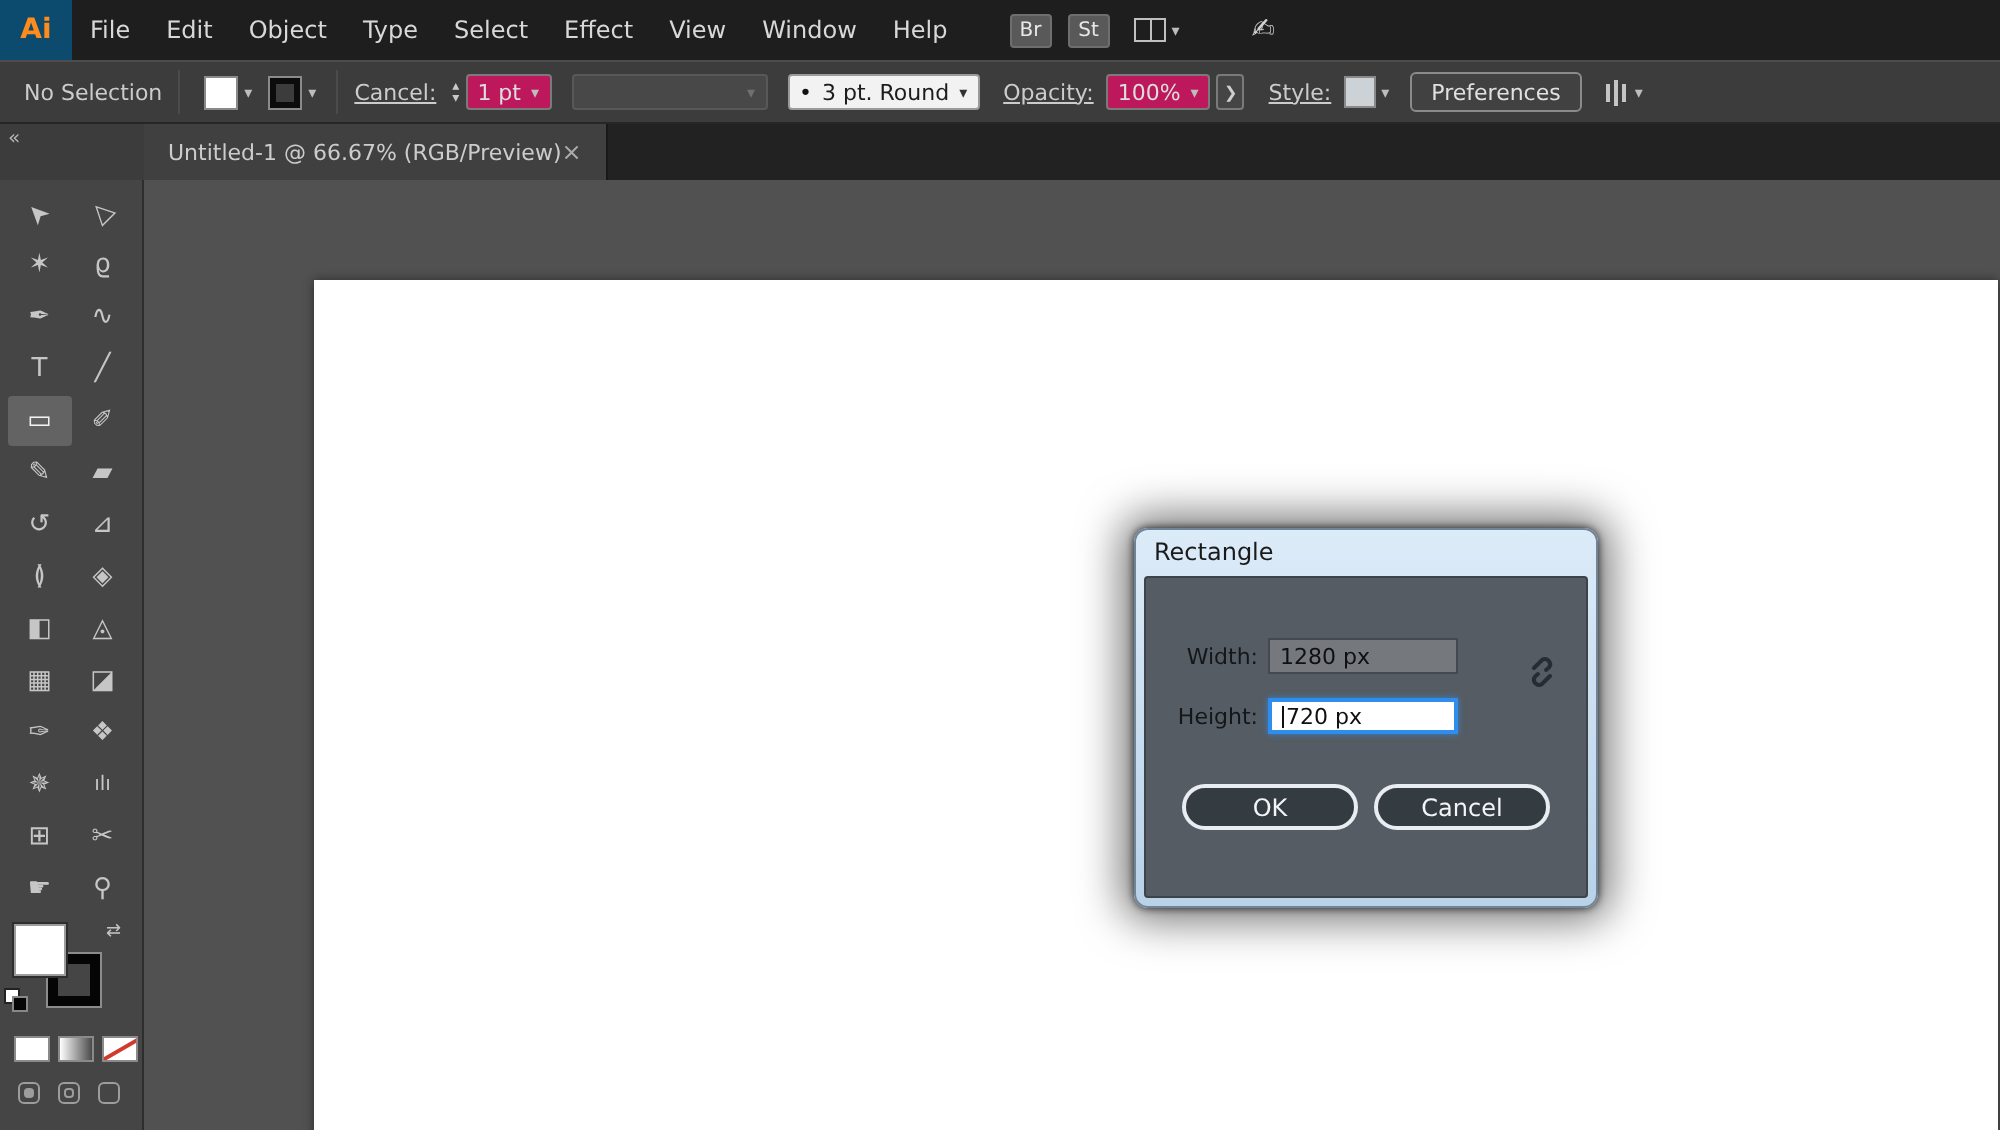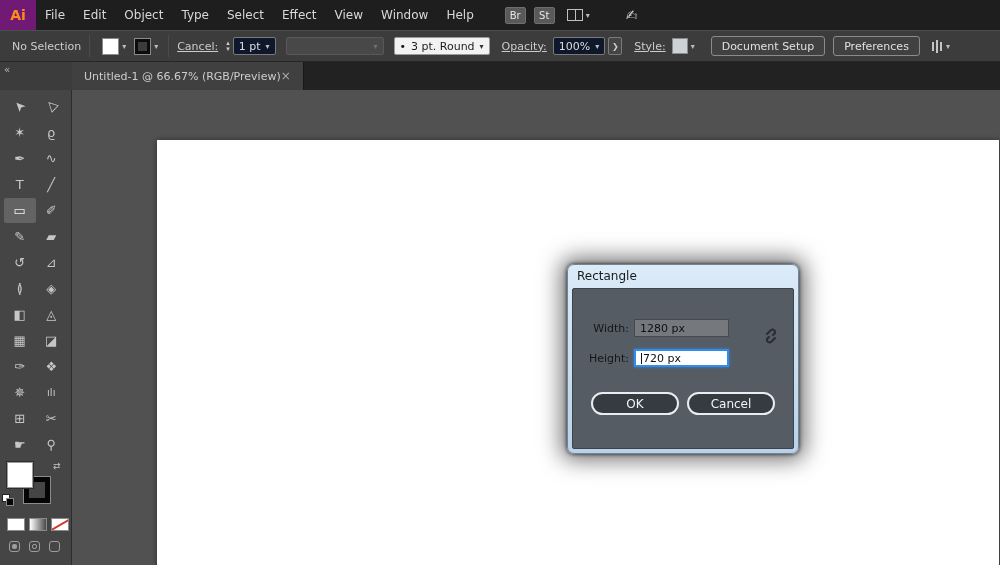--- a/index.html
+++ b/index.html
@@ -3,21 +3,21 @@
 <meta charset="utf-8">
 <style>
   * { margin:0; padding:0; box-sizing:border-box; }
   html,body { width:1000px; height:565px; }
   body { position:relative; overflow:hidden; background:#515151;
          font-family:"DejaVu Sans","Liberation Sans",sans-serif; }
 
   
   .menubar { position:absolute; top:0; left:0; right:0; height:30px; background:#1e1e1e;
              display:flex; align-items:center; }
-  .ai-logo { width:36px; height:30px; background:#701a75; color:#ff8c1a; font-weight:bold;
+  .ai-logo { width:36px; height:30px; background:#0c4a6e; color:#ff8c1a; font-weight:bold;
              font-size:14px; display:flex; align-items:center; justify-content:center; }
   .menu-item { color:#d8d8d8; font-size:12px; padding:12px 9px; line-height:30px; cursor:default; }
   .badge { min-width:21px; height:17px; background:#595959; border:1px solid #6e6e6e; border-radius:2px;
            color:#e8e8e8; font-size:10px; display:flex; align-items:center; justify-content:center; padding:0 0;text-align:center; }
   .badge.br { margin-left:22px; } .badge.st { margin-left:8px; }
   .arrange-wrap { display:flex; align-items:center; gap:3px; margin-left:12px; }
   .arrange-icon { width:16px; height:12px; border:1px solid #c0c0c0; position:relative; display:inline-block; }
   .arrange-icon::after { content:""; position:absolute; left:7px; top:0; bottom:0; width:1px; background:#c0c0c0; }
   .dd { color:#bdbdbd; font-size:8px; }
   .feather-ic { margin-left:36px; color:#d0d0d0; font-size:14px; }
@@ -29,21 +29,21 @@
   .sep { width:1px; height:22px; background:#2b2b2b; border-right:1px solid #4b4b4b; margin:0 8px; }
   .cb-text { white-space:nowrap; }
   .u { text-decoration:underline; }
   .swatch { width:17px; height:17px; border:1px solid #8a8a8a; }
   .swatch.fill { background:#ffffff; margin-left:4px; }
   .swatch.stroke { background:#3c3c3c; border:1px solid #8a8a8a; box-shadow:inset 0 0 0 3px #0c0c0c; margin-left:6px; }
   .mini-dd { margin:0 2px 0 3px; }
   .stepper { display:flex; flex-direction:column; line-height:6px; margin:0 3px 0 8px; }
   .stepper span { font-size:7px; color:#c9c9c9; }
   .combo { display:flex; align-items:center; gap:5px; height:18px; border:1px solid #7a7a7a;
-           border-radius:2px; background:#0f172a; padding:0 5px; }
+           border-radius:2px; background:#be185d; padding:0 5px; }
   .combo .ct { color:#dddddd; }
   .combo.disabled { width:98px; background:#484848; border-color:#585858; justify-content:flex-end; }
   .combo.disabled .dd { color:#707070; }
   .combo.light { background:#f2f2f2; border-color:#9a9a9a; color:#1c1c1c; margin-left:10px; }
   .combo.light .ct { color:#1c1c1c; }
   .combo.light .dd { color:#333333; }
   .dot { font-size:11px; color:#111; }
   .flyout-btn { width:14px; height:18px; border:1px solid #7a7a7a; border-radius:2px; background:#454545;
                 color:#cfcfcf; font-size:8px; display:flex; align-items:center; justify-content:center; margin-left:3px; }
   .style-swatch { width:16px; height:16px; background:#cdd2d6; border:1px solid #8a8a8a; margin-left:6px; }
@@ -172,21 +172,20 @@
   <div class="combo" style="margin-left:6px;">
     <span class="ct">100%</span>
     <span class="dd">▾</span>
   </div>
   <div class="flyout-btn">
     <span>❯</span>
   </div>
   <span class="cb-text u" style="margin-left:12px;">Style:</span>
   <div class="style-swatch"></div>
   <span class="dd mini-dd">▾</span>
-  <div class="cb-btn ds">Document Setup</div>
   <div class="cb-btn pref">Preferences</div>
   <div class="align-wrap">
     <span class="align-bars">
         <i></i>
         <i class="t"></i>
         <i></i>
       </span>
     <span class="dd">▾</span>
   </div>
 </div>

